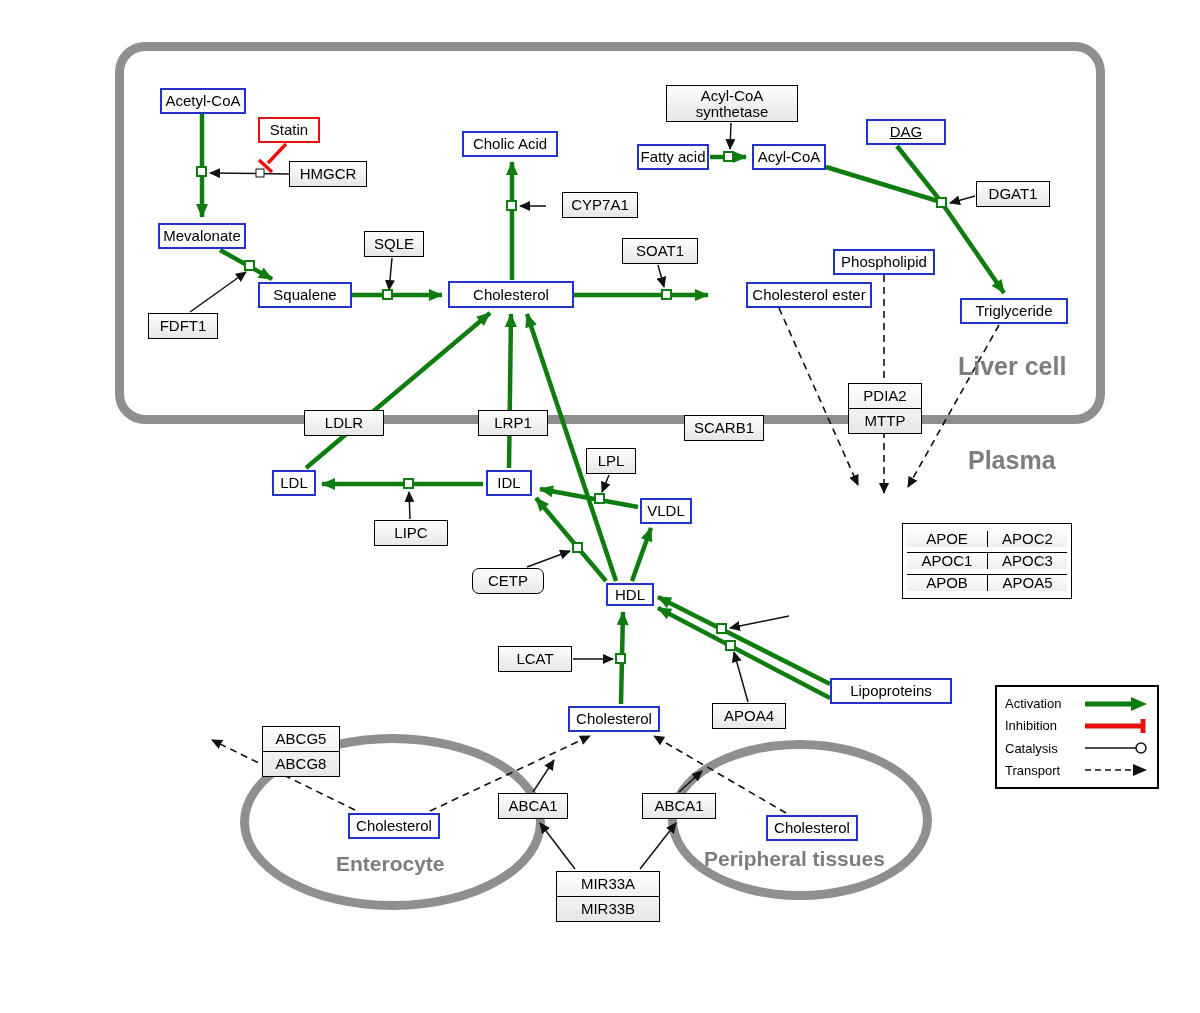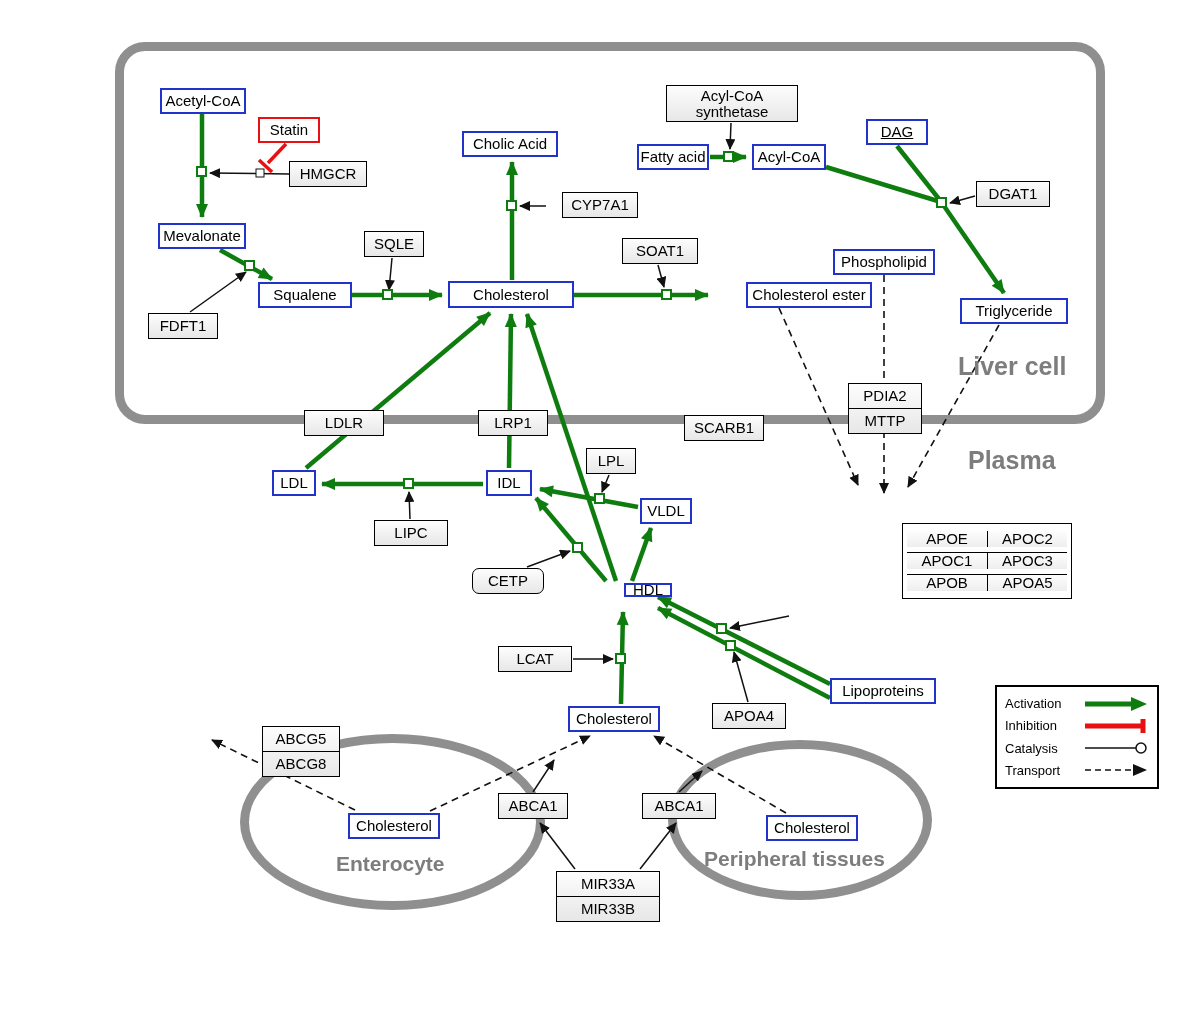--- a/index.html
+++ b/index.html
@@ -126,28 +126,28 @@
 
   <div class="node metab" style="left:160px;top:88px;width:86px;height:26px;">Acetyl-CoA</div>
   <div class="node statin-box" style="left:258px;top:117px;width:62px;height:26px;">Statin</div>
   <div class="node metab" style="left:158px;top:223px;width:88px;height:26px;">Mevalonate</div>
   <div class="node metab" style="left:258px;top:282px;width:94px;height:26px;">Squalene</div>
   <div class="node metab" style="left:448px;top:281px;width:126px;height:27px;">Cholesterol</div>
   <div class="node metab" style="left:462px;top:131px;width:96px;height:26px;">Cholic Acid</div>
   <div class="node metab" style="left:714px;top:282px;width:126px;height:26px;margin-left:32px;">Cholesterol ester</div>
   <div class="node metab" style="left:637px;top:144px;width:72px;height:26px;">Fatty acid</div>
   <div class="node metab" style="left:752px;top:144px;width:74px;height:26px;">Acyl-CoA</div>
-  <div class="node metab" style="left:866px;top:119px;width:62px;height:26px;text-decoration:underline;">DAG</div>
+  <div class="node metab" style="left:866px;top:119px;width:80px;height:26px;text-decoration:underline;">DAG</div>
   <div class="node metab" style="left:833px;top:249px;width:102px;height:26px;">Phospholipid</div>
   <div class="node metab" style="left:960px;top:298px;width:108px;height:26px;">Triglyceride</div>
   <div class="node metab" style="left:272px;top:470px;width:44px;height:26px;">LDL</div>
   <div class="node metab" style="left:486px;top:470px;width:46px;height:26px;">IDL</div>
   <div class="node metab" style="left:640px;top:498px;width:52px;height:26px;">VLDL</div>
-  <div class="node metab" style="left:624px;top:583px;width:48px;height:14px;">HDL</div>
-  <div class="node metab" style="left:830px;top:678px;width:106px;height:26px;">Lipoproteins</div>
+  <div class="node metab" style="left:606px;top:583px;width:48px;height:23px;">HDL</div>
+  <div class="node metab" style="left:830px;top:678px;width:122px;height:26px;">Lipoproteins</div>
   <div class="node metab" style="left:568px;top:706px;width:92px;height:26px;">Cholesterol</div>
   <div class="node metab" style="left:348px;top:813px;width:92px;height:26px;">Cholesterol</div>
   <div class="node metab" style="left:766px;top:815px;width:92px;height:26px;">Cholesterol</div>
 
   <div class="node gene" style="left:289px;top:161px;width:78px;height:26px;">HMGCR</div>
   <div class="node gene" style="left:148px;top:313px;width:70px;height:26px;">FDFT1</div>
   <div class="node gene" style="left:364px;top:231px;width:60px;height:26px;">SQLE</div>
   <div class="node gene" style="left:547px;top:192px;width:76px;height:26px;margin-left:15px;">CYP7A1</div>
   <div class="node gene" style="left:622px;top:238px;width:76px;height:26px;">SOAT1</div>
   <div class="node gene" style="left:666px;top:85px;width:132px;height:37px;flex-direction:column;">

